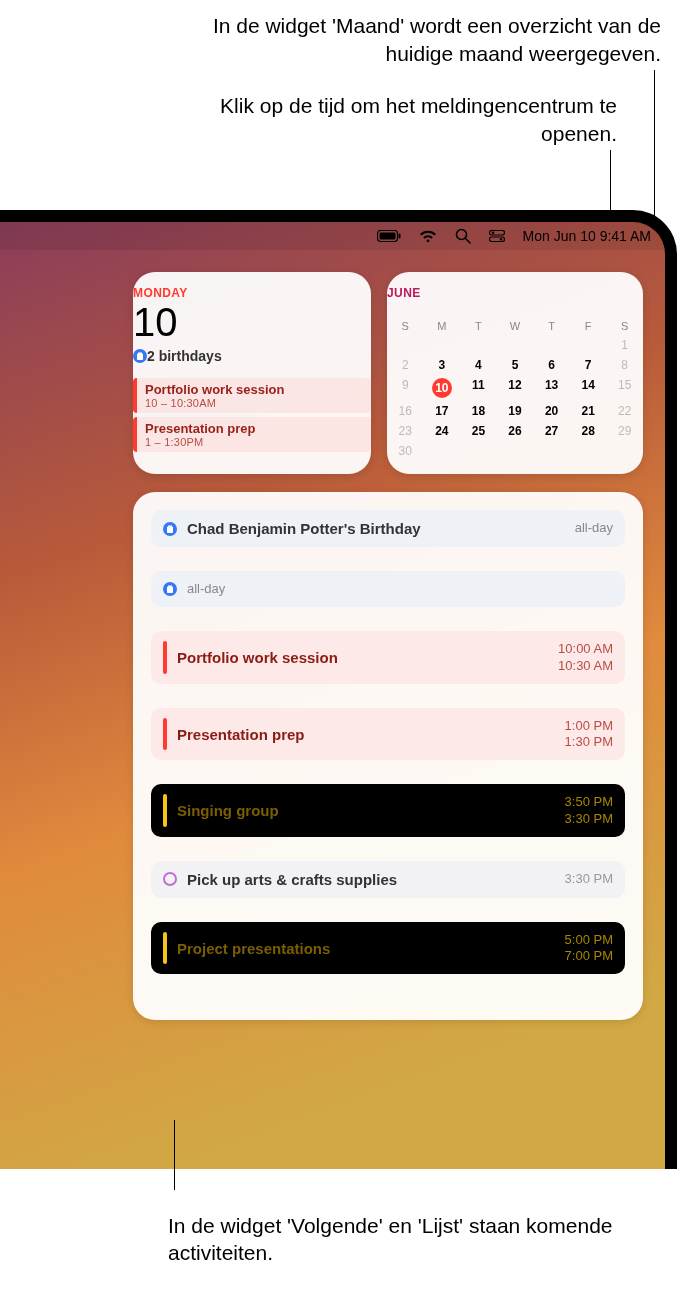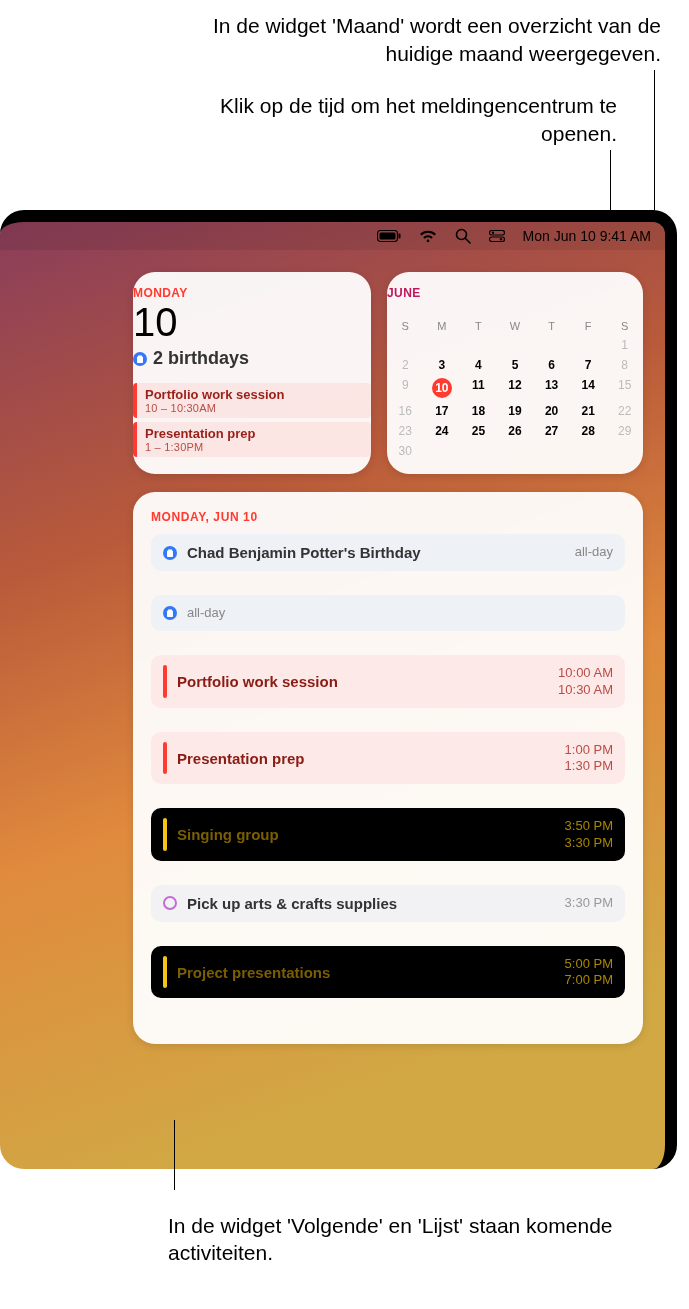--- a/index.html
+++ b/index.html
@@ -27,21 +27,20 @@
     position: absolute;
     top: 210px;
     left: 0;
     right: 12px;
     bottom: 140px;
     border-top: 12px solid #000;
     border-right: 12px solid #000;
     border-top-right-radius: 44px;
     overflow: hidden;
     background: linear-gradient(160deg, #8a3d5a 0%, #b85a3a 30%, #e08a3d 55%, #d1a844 85%);
-    border-radius: 24px;
   }
   .menubar {
     height: 28px;
     background: rgba(0,0,0,0.08);
     display: flex;
     justify-content: flex-end;
     align-items: center;
     gap: 18px;
     padding: 0 14px;
     color: #000;
@@ -77,22 +76,22 @@
     color: #ff3b30;
   }
   .today-daynum {
     font-size: 40px;
     font-weight: 400;
     color: #000;
     line-height: 1;
     margin: 2px 0 6px;
   }
   .today-bd {
-    display:flex; align-items:center; gap:6px;
-    font-size: 18px; font-weight:600; color:#333;
+    display:flex; align-items:center; 
+    font-size: 14px; font-weight:600; color:#333;
     margin-bottom:14px;
   }
   .bd-icon {
     width:14px; height:14px; border-radius:50%;
     background:#3478f6; display:flex; align-items:center; justify-content:center;
   }
   .bd-icon svg { display:block; }
   .today-ev {
     border-left: 4px solid #ff3b30;
     background: rgba(255,59,48,0.08);
@@ -290,21 +289,20 @@
             <div class="d">&nbsp;</div>
             <div class="d">&nbsp;</div>
             <div class="d">&nbsp;</div>
             <div class="d">&nbsp;</div>
             <div class="d">&nbsp;</div>
           </div>
       </div>
     </div>
 
     <div class="widget widget-list">
-      <div class="list-head">MONDAY, JUN 10</div>
       <div id="list-events">
           <div class="ev-row ev-bd">
             <span class="circ">
               <svg width="8" height="8" viewBox="0 0 8 8">
                 <path d="M1 3h6v4.2a.8.8 0 01-.8.8H1.8a.8.8 0 01-.8-.8V3zm0-1.2h6V3H1v-1.2zM3 .3c.6 0 1 .5 1 1V2H3c-.6 0-1-.4-1-.85S2.4.3 3 .3zm2 0c.6 0 1 .4 1 .85S5.6 2 5 2H4v-.7c0-.5.4-1 1-1z" fill="#fff"></path>
               </svg>
             </span>
             <span class="title">Chad Benjamin Potter's Birthday</span>
             <span class="time">
               <div class="one">all-day</div>

